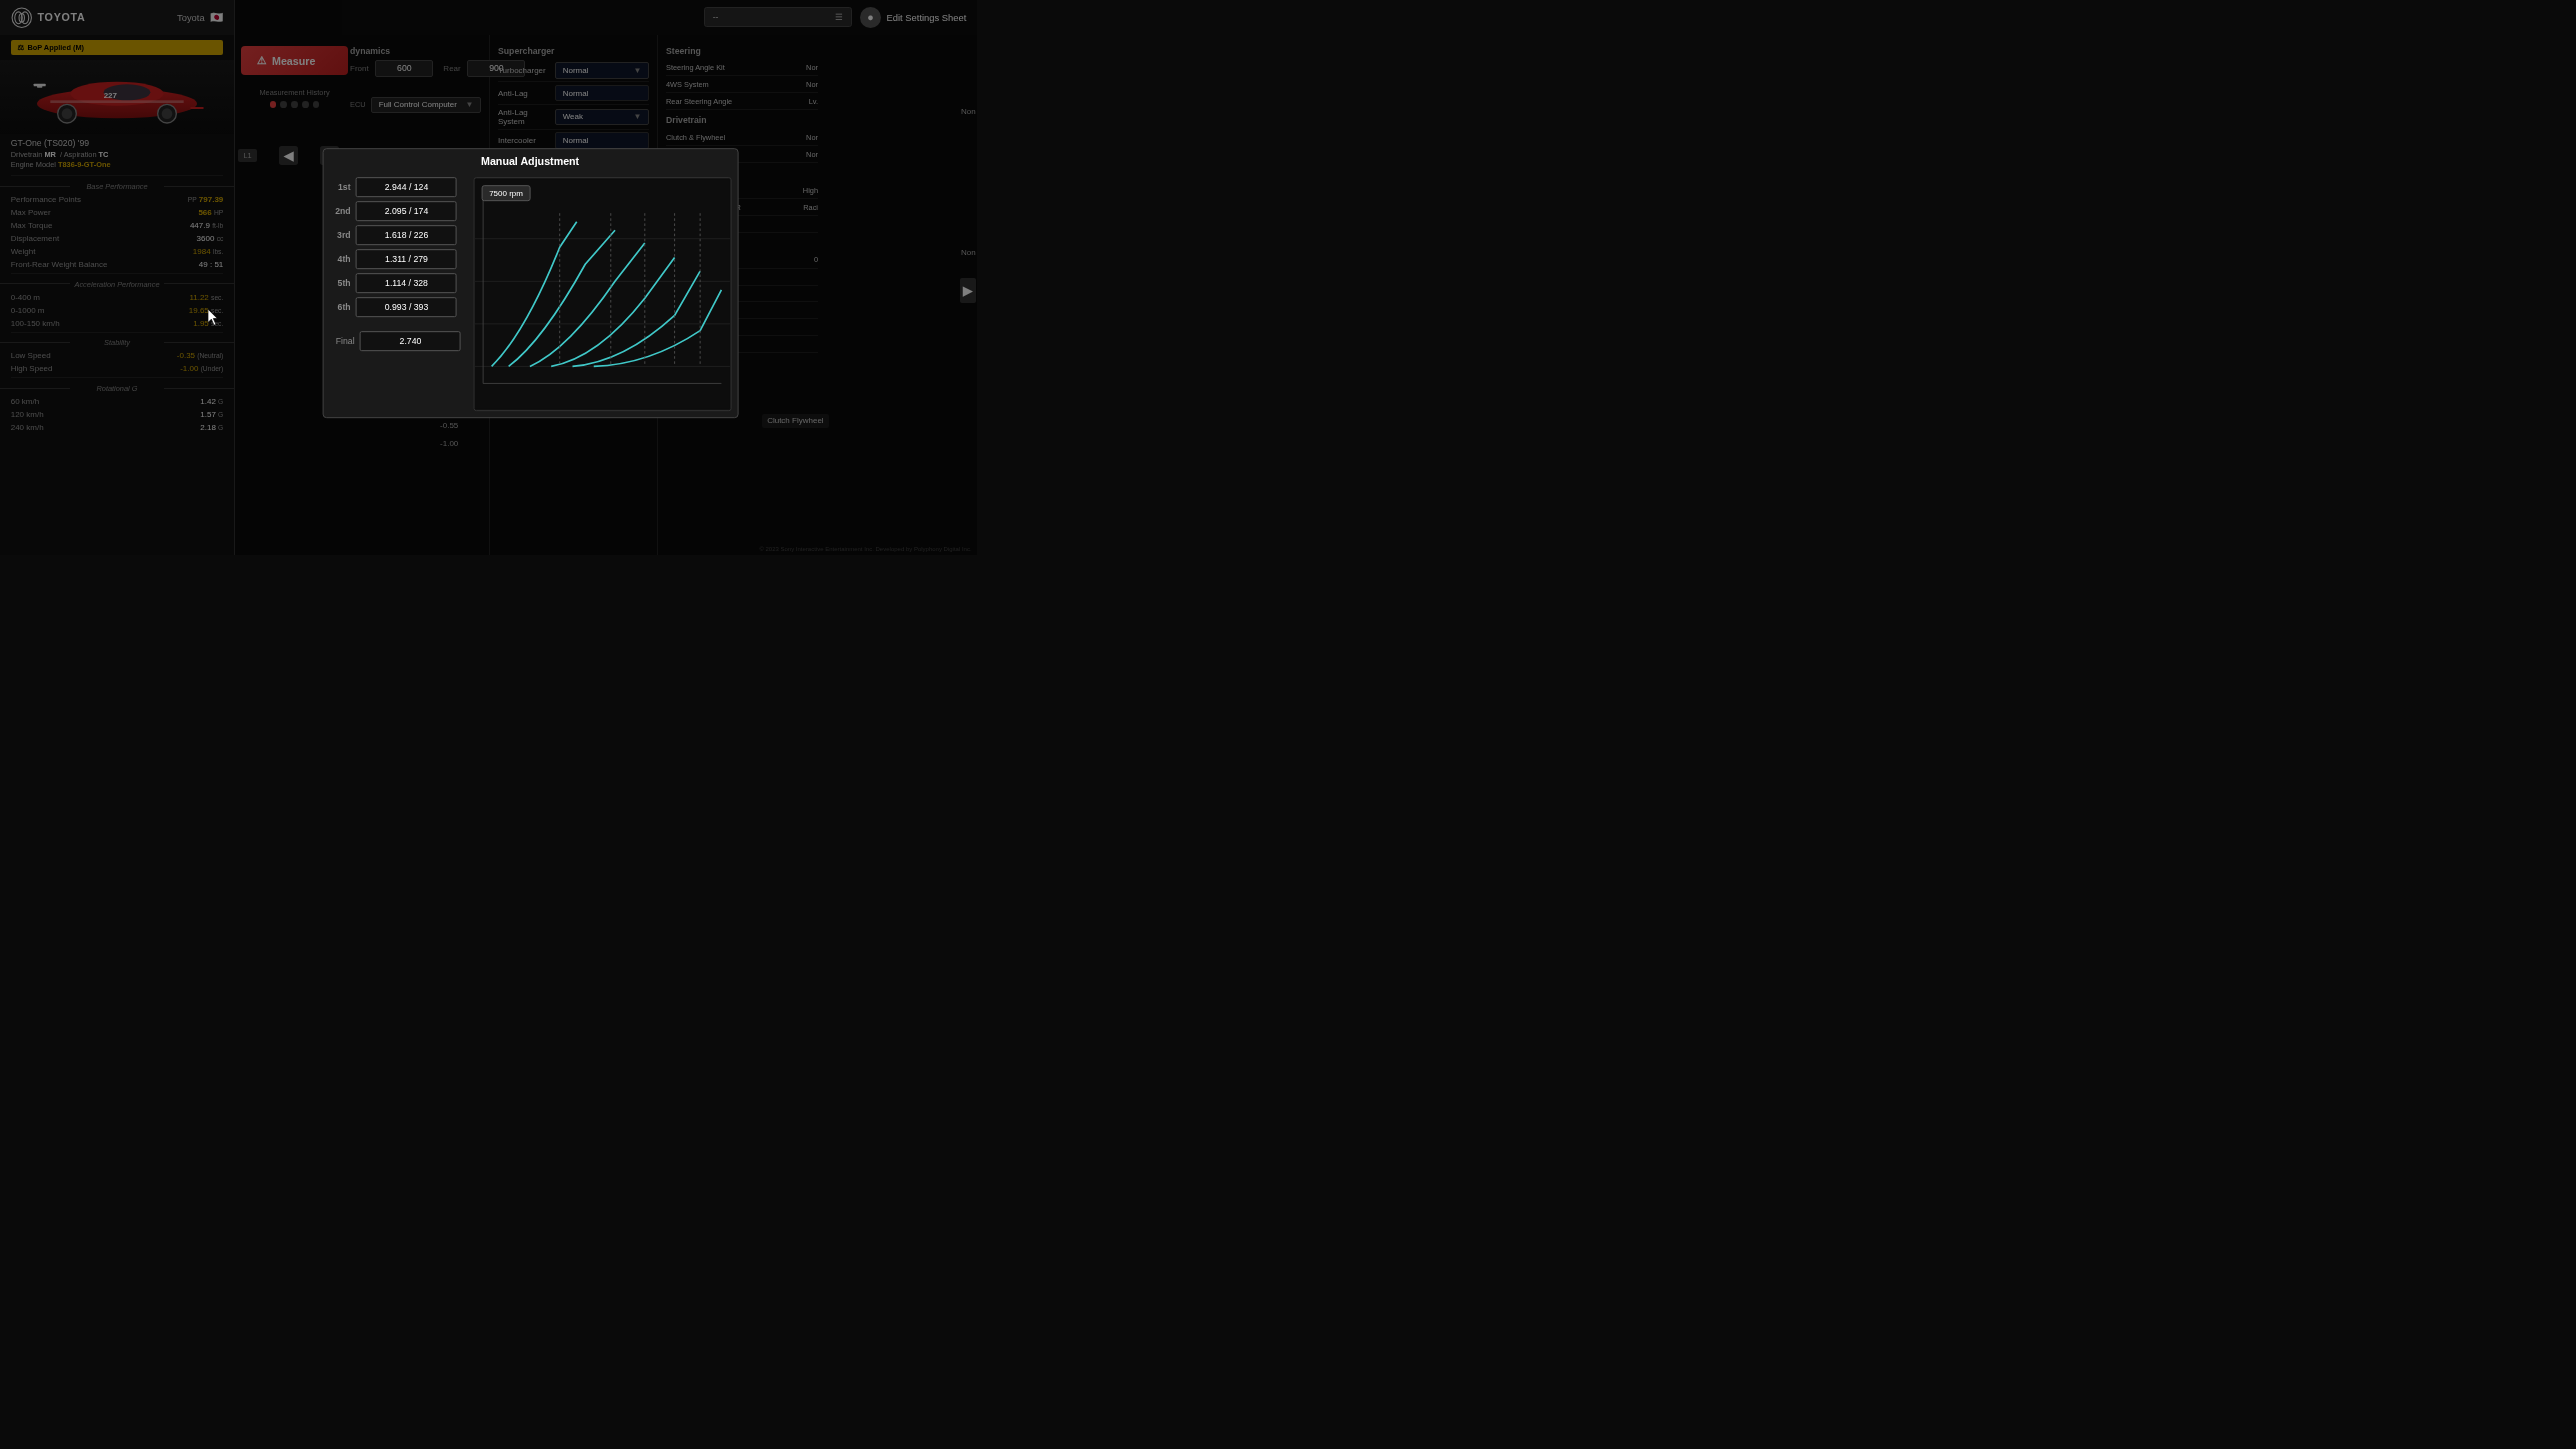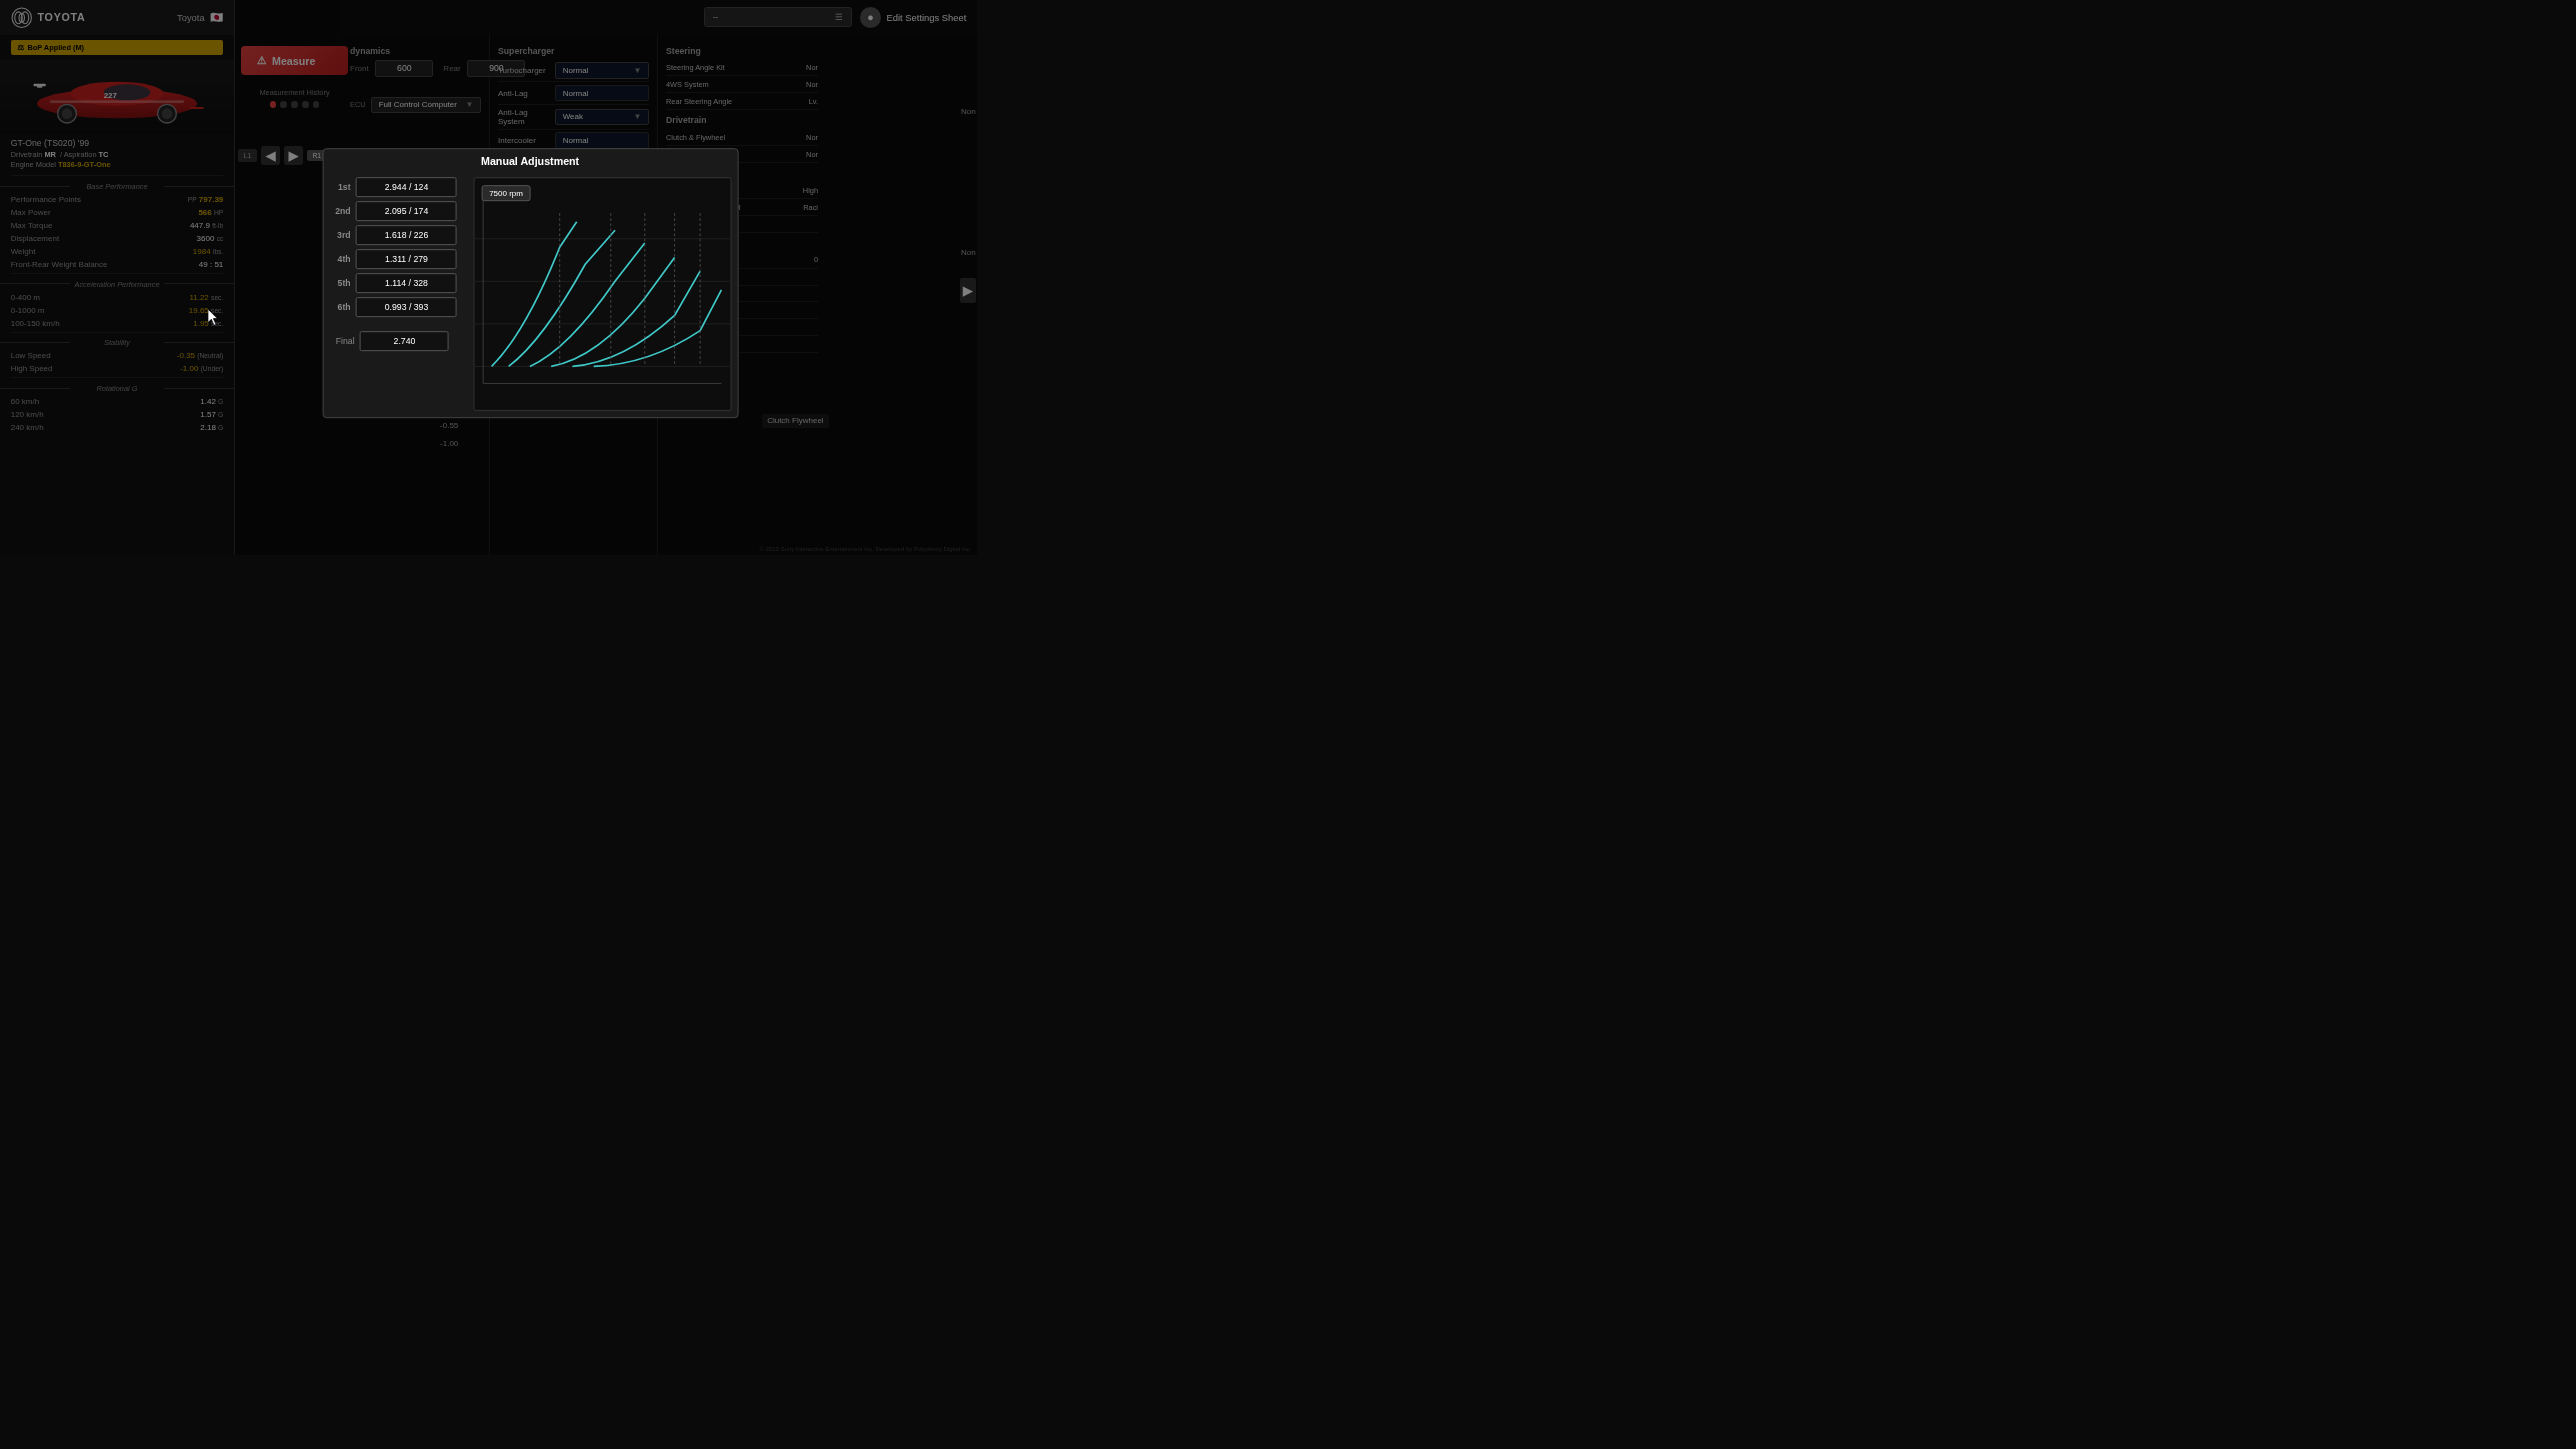--- a/index.html
+++ b/index.html
@@ -176,21 +176,21 @@
     }
     .dot.active { background: #e84040; }
 
     
     .nav-arrows {
       position: absolute;
       left: 238px;
       top: 146px;
       display: flex;
       align-items: center;
-      gap: 4px;
+      gap: 22px;
     }
 
     .nav-label {
       background: #333;
       color: #aaa;
       font-size: 7.4px;
       padding: 2px 5.4px;
       border-radius: 2px;
     }
 
@@ -422,21 +422,21 @@
       text-align: right;
     }
 
     .final-input {
       background: #111;
       border: 0.7px solid #555;
       color: #fff;
       padding: 4px 6.7px;
       border-radius: 2px;
       font-size: 8.7px;
-      width: 89px;
+      width: 101px;
       text-align: center;
     }
 
     
     .chart-area {
       flex: 1;
       background: #111;
       border: 0.7px solid #333;
       border-radius: 2.7px;
       position: relative;

